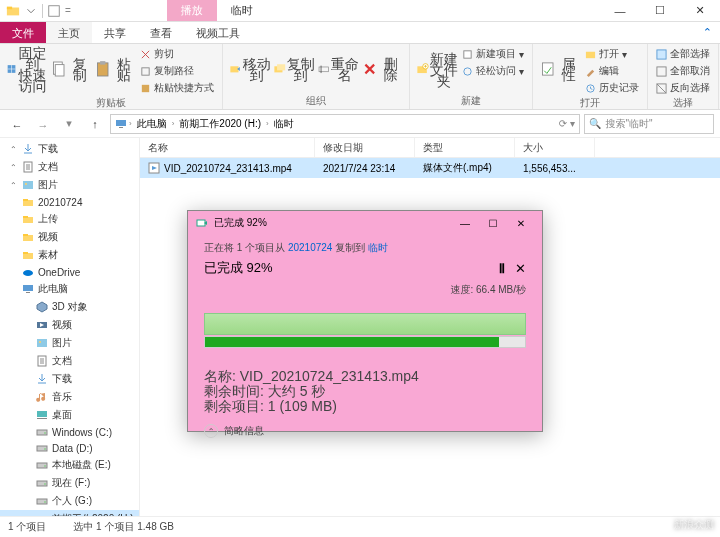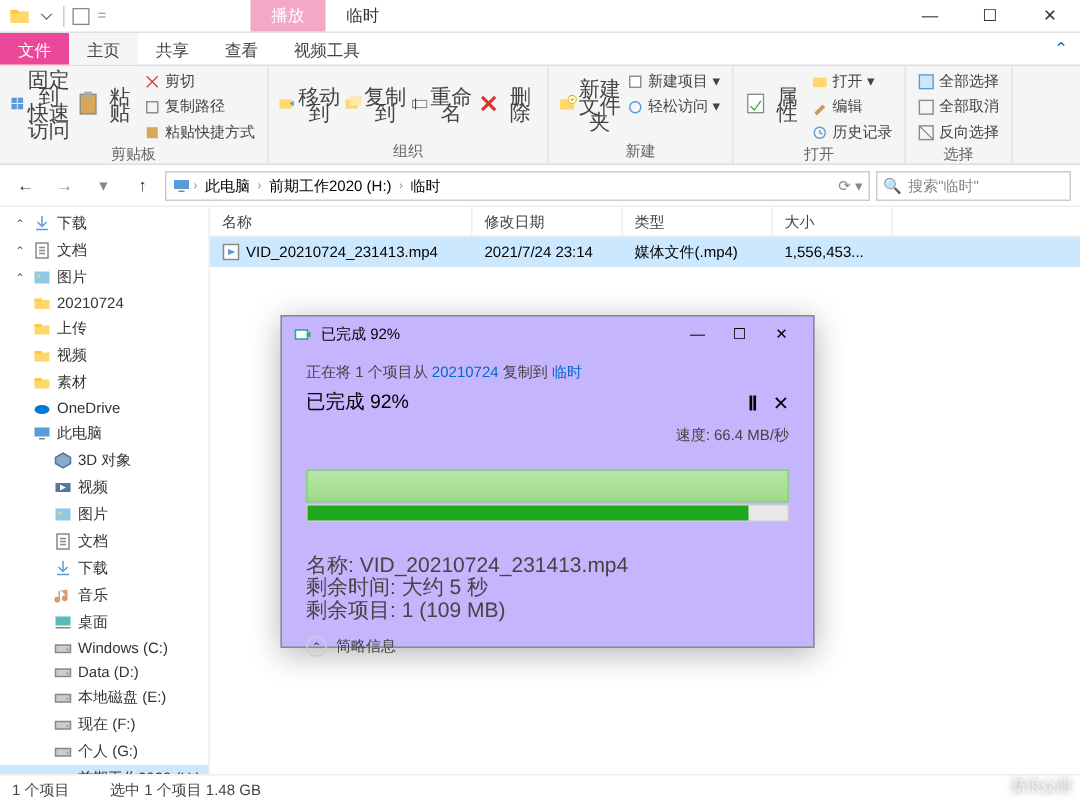--- a/index.html
+++ b/index.html
@@ -10,21 +10,21 @@
 .titlebar .qat-icon { width: 14px; height: 14px; }
 .title-tabs { display: flex; margin-left: 90px; }
 .title-tab { padding: 3px 14px; background: #f3a8c8; color: #fff; font-size: 11px; }
 .title-tab.txt { background: transparent; color: #333; }
 .win-ctrl { margin-left: auto; display: flex; }
 .win-btn { width: 40px; height: 22px; display: flex; align-items: center; justify-content: center; color: #333; }
 .win-btn.close { background: none; }
 
 .ribbon-tabs { height: 22px; display: flex; align-items: stretch; border-bottom: 1px solid #ddd; }
 .rtab { padding: 4px 12px; font-size: 11px; color: #444; }
-.rtab.file { background: #ec4899; color: #fff; }
+.rtab.file { background: #be185d; color: #fff; }
 .rtab.active { background: #f5f5f5; }
 
 .ribbon { height: 66px; background: #f5f5f5; display: flex; border-bottom: 1px solid #ddd; }
 .rgroup { display: flex; flex-direction: column; align-items: center; border-right: 1px solid #e3e3e3; padding: 2px 6px; }
 .rgroup-items { display: flex; flex: 1; align-items: flex-start; gap: 2px; }
 .rbig { display: flex; align-items: center; justify-content: center; width: 42px; height: 48px; font-size: 14px; color: #444; text-align: center; line-height: 11px; }
 .rbig svg { width: 20px; height: 20px; margin-bottom: 2px; }
 .rsmall-col { display: flex; flex-direction: column; gap: 1px; font-size: 10px; color: #444; }
 .rsmall { display: flex; align-items: center; gap: 3px; padding: 1px 2px; }
 .rsmall svg { width: 11px; height: 11px; }
@@ -47,21 +47,21 @@
 .expand { width: 8px; font-size: 8px; color: #666; }
 
 .content { flex: 1; display: flex; flex-direction: column; }
 .col-headers { display: flex; height: 20px; border-bottom: 1px solid #eee; font-size: 10px; color: #444; }
 .col-h { padding: 3px 8px; border-right: 1px solid #f0f0f0; }
 .file-row { display: flex; height: 20px; align-items: center; font-size: 10px; background: #cce8ff; }
 .file-cell { padding: 0 8px; display: flex; align-items: center; gap: 4px; }
 
 .status { height: 20px; border-top: 1px solid #eee; display: flex; align-items: center; padding: 0 8px; font-size: 10px; color: #444; gap: 27px; }
 
-.dialog { position: absolute; left: 187px; top: 210px; width: 356px; height: 222px; background: #c4b5fd; border: 1px solid #888; box-shadow: 0 4px 20px rgba(0,0,0,0.3); }
+.dialog { position: absolute; left: 187px; top: 210px; width: 356px; height: 222px; background: #f9a8d4; border: 1px solid #888; box-shadow: 0 4px 20px rgba(0,0,0,0.3); }
 .dlg-title { height: 24px; display: flex; align-items: center; padding: 0 8px; font-size: 10px; }
 .dlg-title .dt-icon { width: 12px; height: 12px; margin-right: 6px; color: #2a8; }
 .dlg-ctrl { margin-left: auto; display: flex; gap: 2px; }
 .dlg-btn { width: 26px; height: 20px; display: flex; align-items: center; justify-content: center; }
 .dlg-body { padding: 6px 16px; font-size: 10px; }
 .dlg-line1 { color: #444; }
 .dlg-line1 .link { color: #0066cc; }
 .dlg-prog-title { font-size: 13px; margin: 4px 0; display: flex; align-items: center; }
 .dlg-prog-title .pp { margin-left: auto; display: flex; gap: 10px; }
 .prog-area { margin: 6px 0; }
@@ -119,20 +119,27 @@
       <div class="rbig">
           <svg viewBox="0 0 20 20">
             <rect x="3" y="3" width="14" height="14" fill="#5b9bd5"></rect>
             <path d="M10 3v14M3 10h14" stroke="#fff"></path>
           </svg>
           <span style="white-space:pre-line">固定到
 快速访问</span>
         </div>
       <div class="rbig">
           <svg viewBox="0 0 20 20">
+            <rect x="4" y="2" width="10" height="14" fill="#fff" stroke="#888"></rect>
+            <rect x="6" y="5" width="10" height="13" fill="#fff" stroke="#888"></rect>
+          </svg>
+          <span>复制</span>
+        </div>
+      <div class="rbig">
+          <svg viewBox="0 0 20 20">
             <rect x="4" y="3" width="12" height="15" fill="#d9a857" stroke="#888"></rect>
             <rect x="7" y="1" width="6" height="4" fill="#aaa"></rect>
           </svg>
           <span>粘贴</span>
         </div>
       <div class="rsmall-col">
         <div class="rsmall">
             <svg viewBox="0 0 12 12">
               <path d="M2 2l8 8M10 2l-8 8" stroke="#c44"></path>
             </svg>

